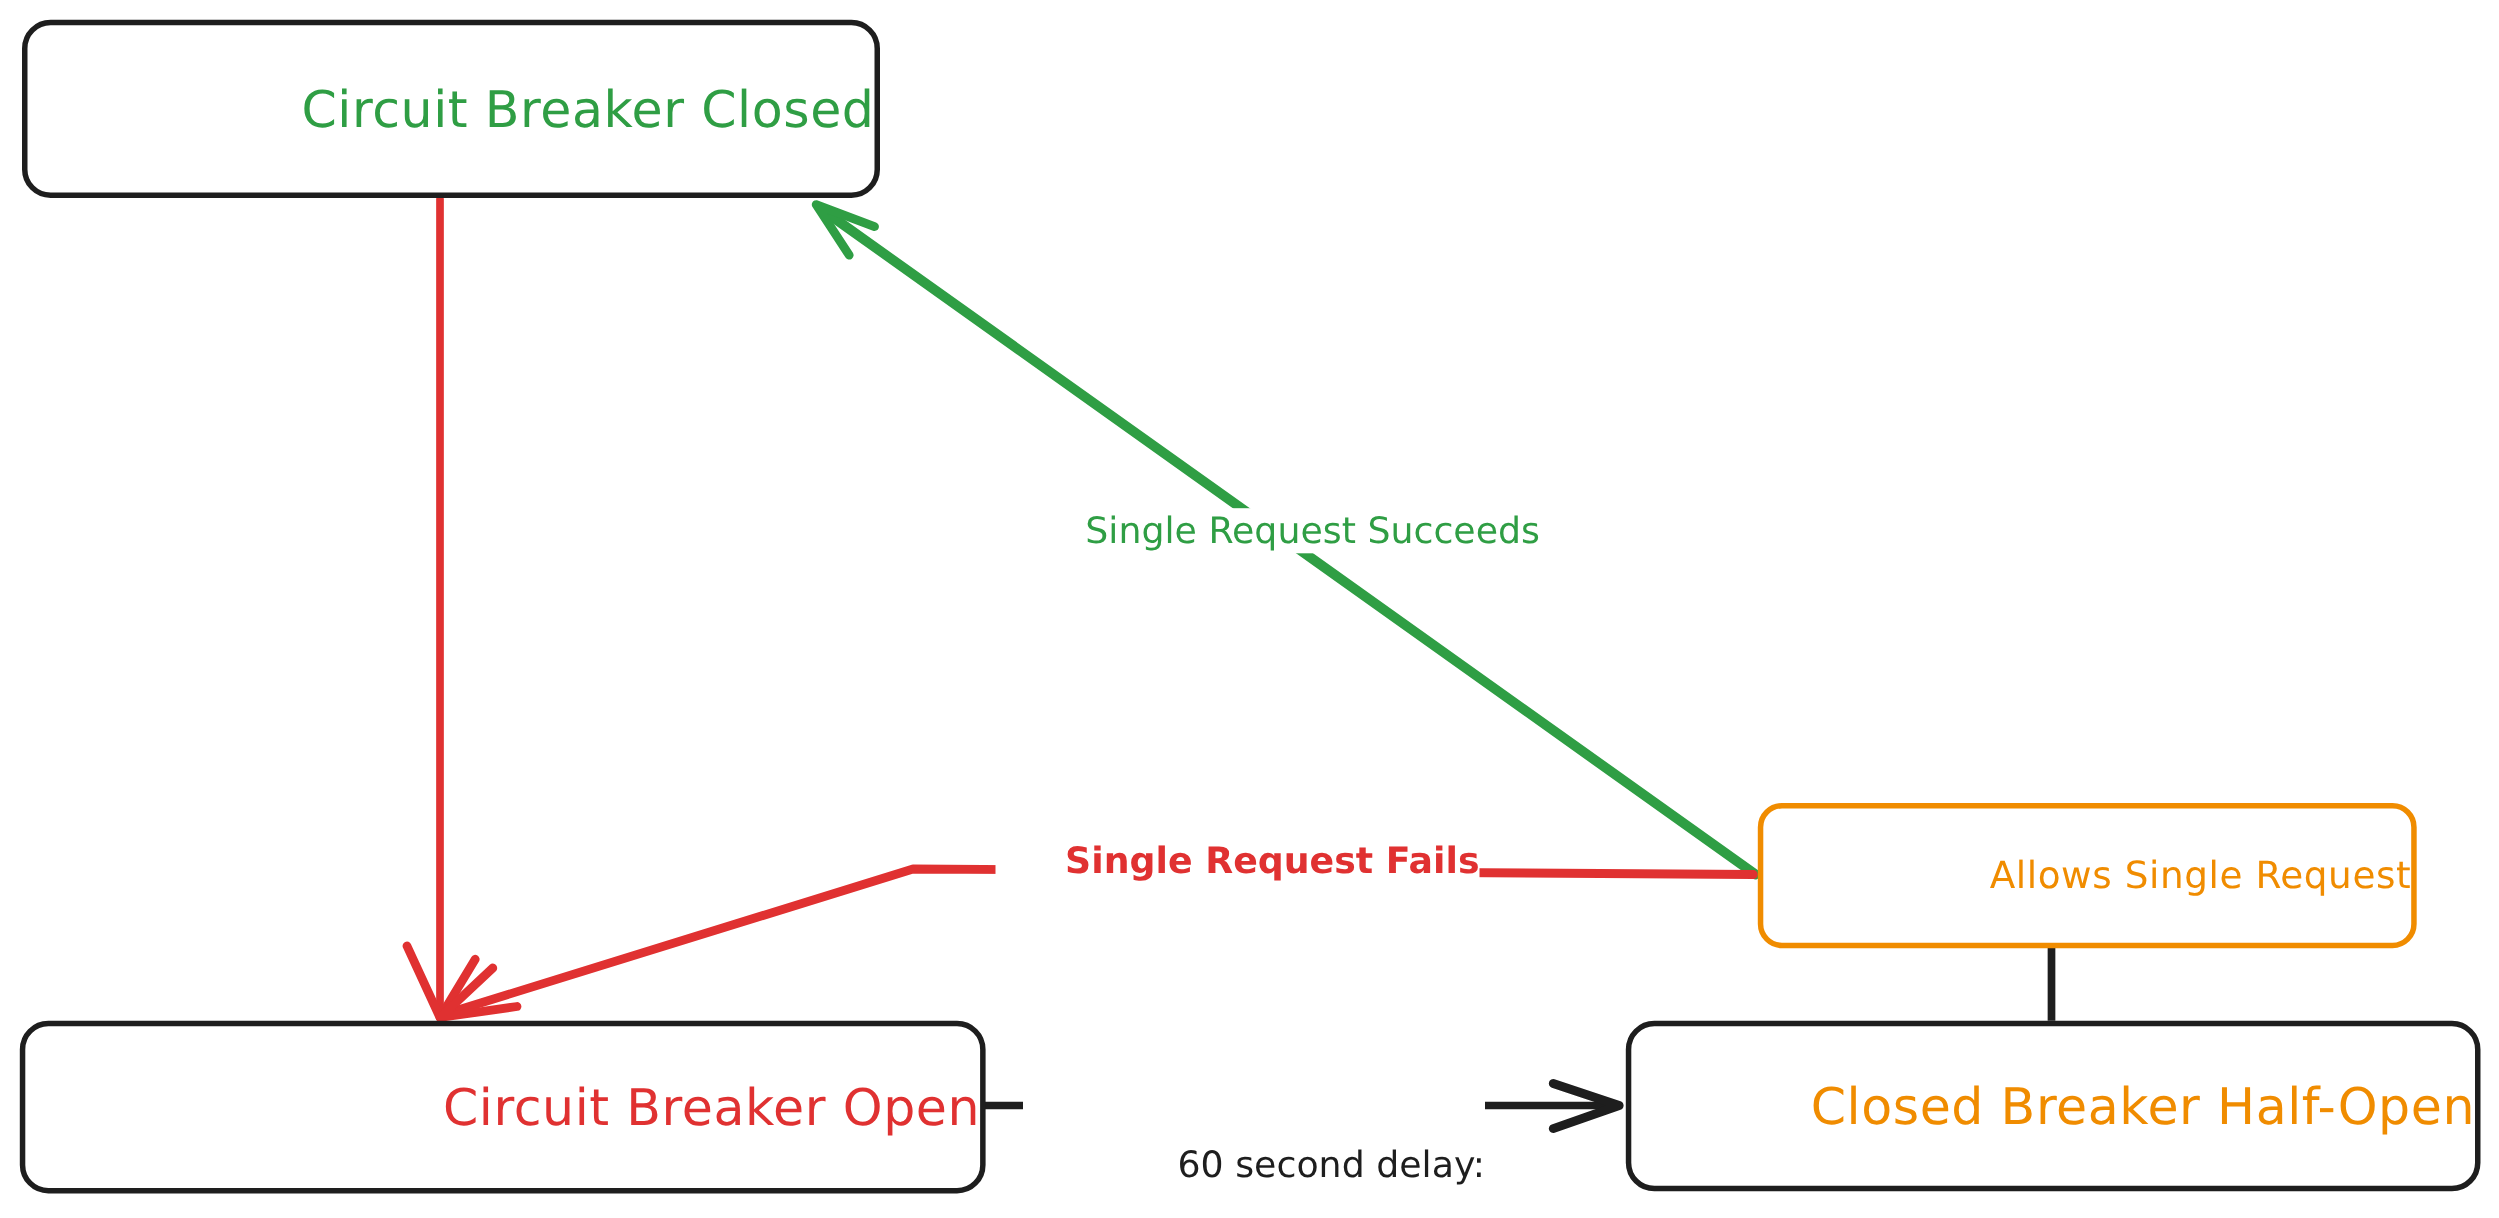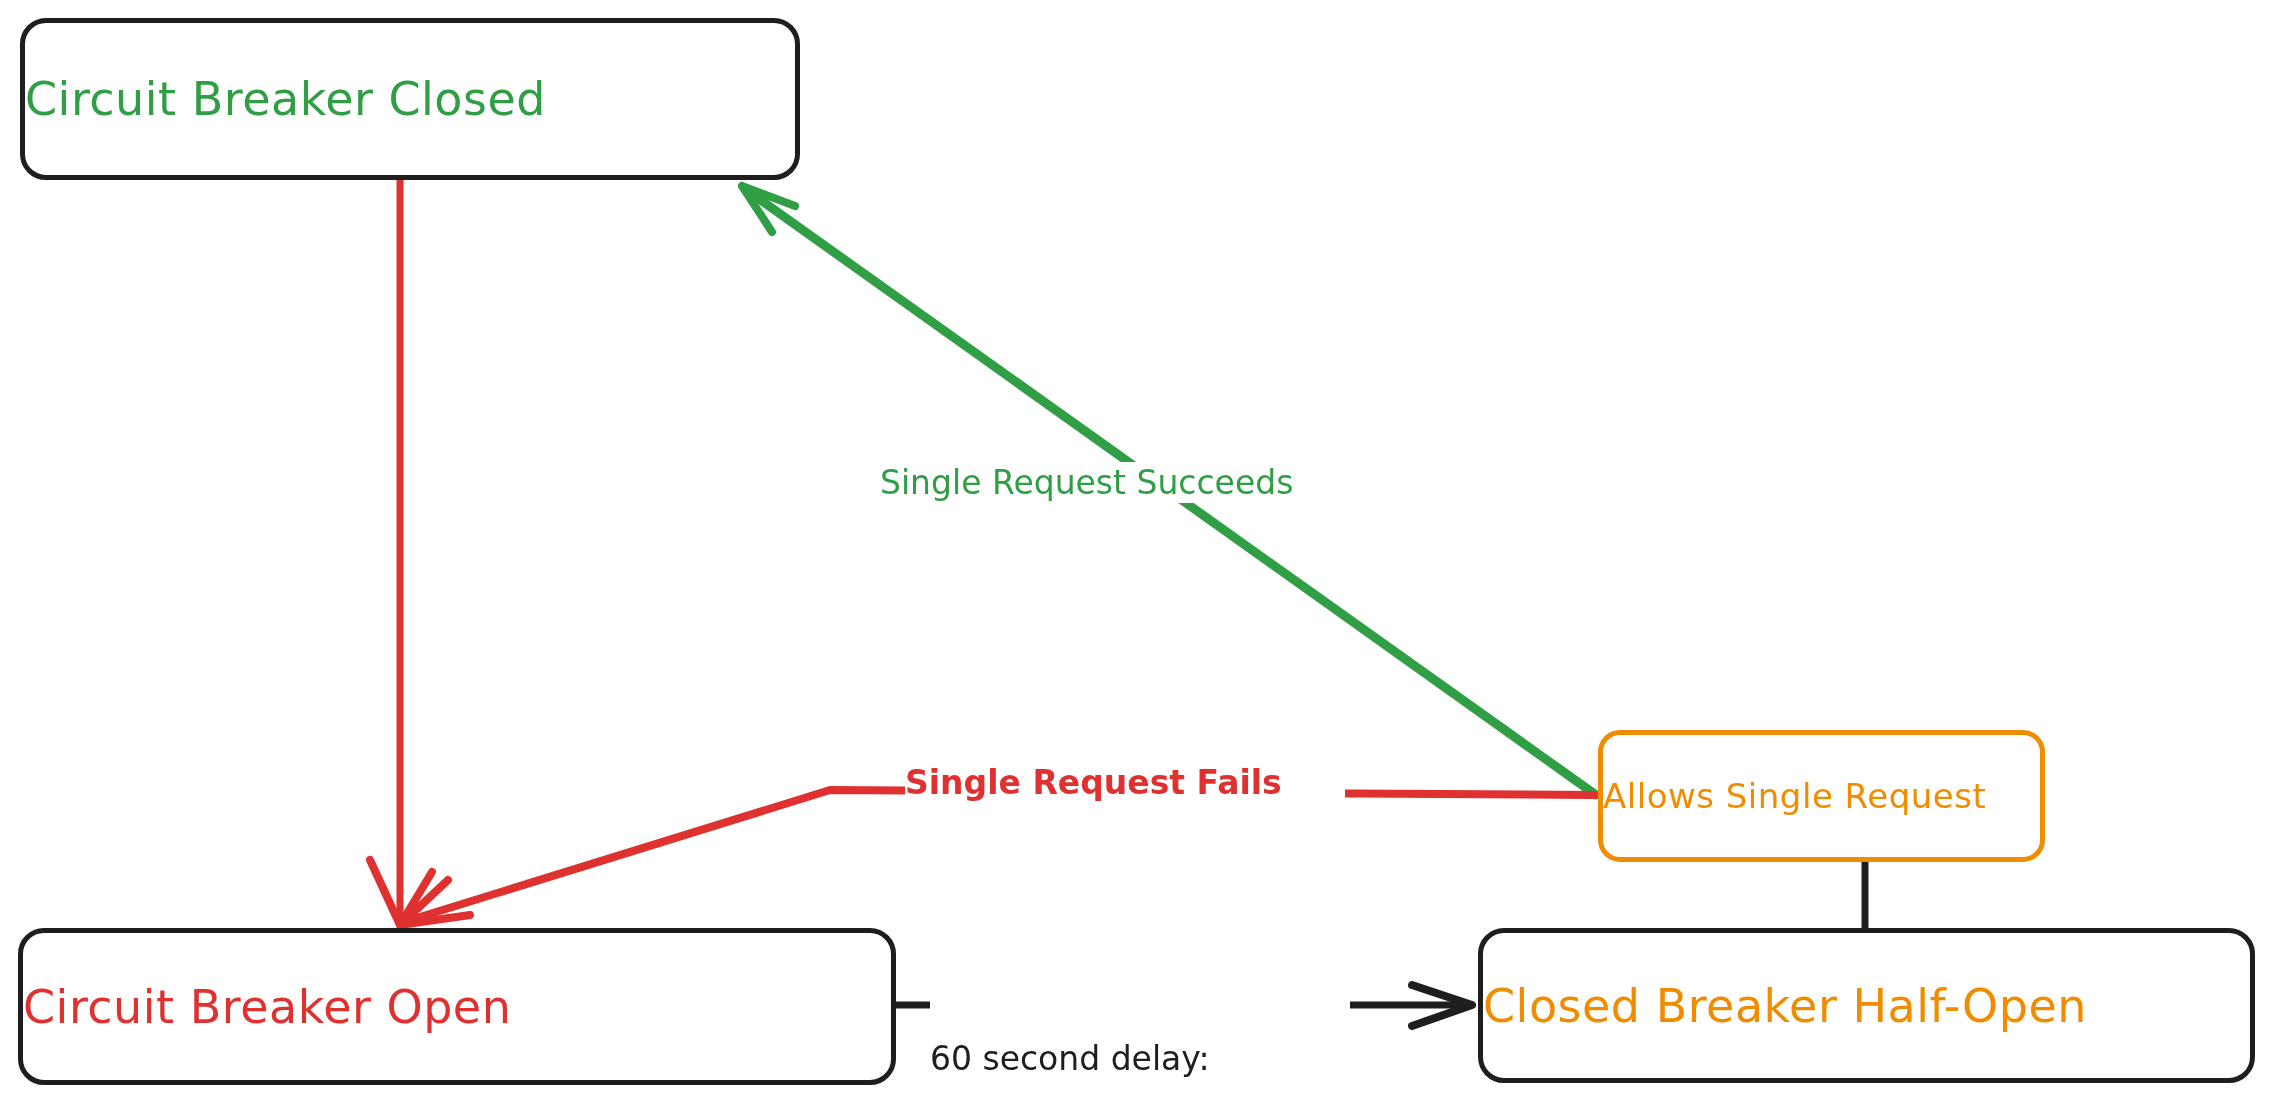--- a/index.html
+++ b/index.html
@@ -23,21 +23,21 @@
     top: 0;
     width: 2272px;
     height: 1107px;
   }
   .node {
     position: absolute;
     box-sizing: border-box;
     background: #ffffff;
     display: flex;
     align-items: center;
-    justify-content: flex-start;
+    justify-content: flex-end;
     text-align: center;
     z-index: 3;
   }
   .node-label {
     font-family: "DejaVu Sans", sans-serif;
     font-weight: 400;
     letter-spacing: 0.5px;
     white-space: nowrap;
   }
   
@@ -56,31 +56,31 @@
   #node-open .node-label { color: #e03131; font-size: 46px; }
 
   #node-half-open {
     left: 1478px; top: 928px; width: 777px; height: 155px;
     border: 5px solid #1e1e1e;
     border-radius: 26px;
   }
   #node-half-open .node-label { color: #f08c00; font-size: 46px; }
 
   #node-allows {
-    left: 1598px; top: 730px; width: 447px; height: 132px;
+    left: 1598px; top: 730px; width: 599px; height: 132px;
     border: 5px solid #f08c00;
     border-radius: 22px;
   }
   #node-allows .node-label { color: #f08c00; font-size: 34px; }
 
   
   .edge-label {
     position: absolute;
     font-family: "DejaVu Sans", sans-serif;
-    text-align: left;
+    text-align: right;
     line-height: 1.25;
     white-space: pre;
     background: #ffffff;
     z-index: 4;
   }
   #label-trips {
     left: 110px; top: 488px; width: 380px;
     color: #e03131; font-size: 31px;
   }
   #label-succeeds {

